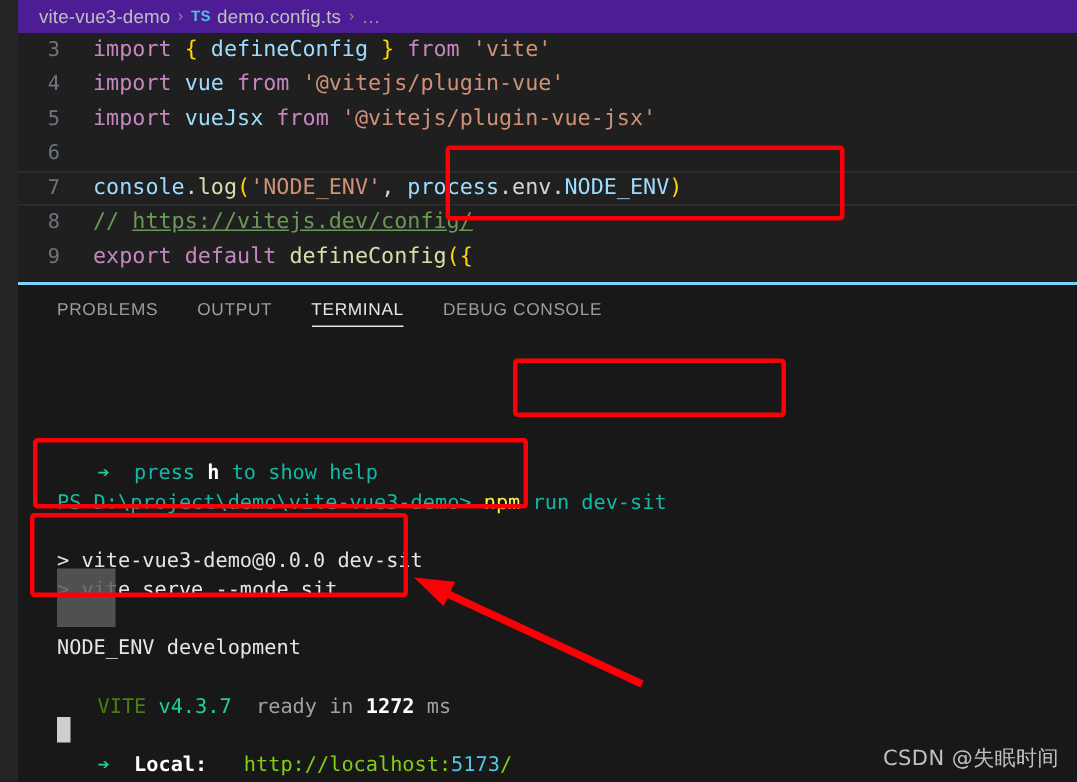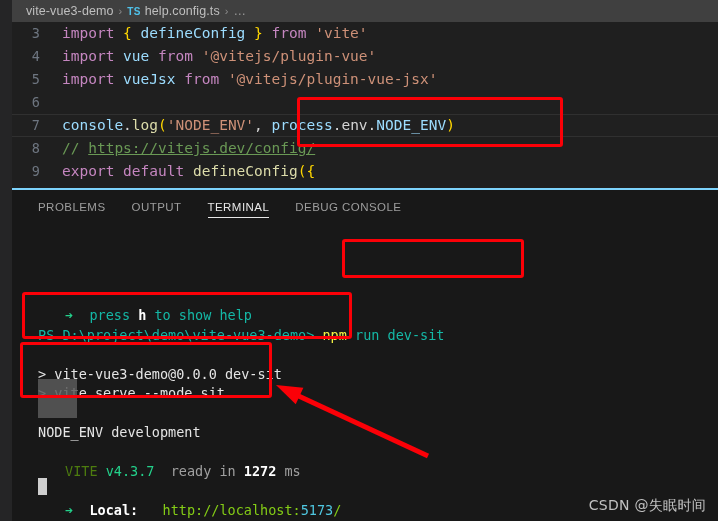--- a/index.html
+++ b/index.html
@@ -29,21 +29,21 @@
     position: absolute;
     left: 0; top: 0; bottom: 0;
     width: 12px;
     background: #252526;
     z-index: 5;
   }
 
   
   .breadcrumb {
     height: 22px;
-    background: #404040;
+    background: #4c1d95;
     display: flex;
     align-items: center;
     padding-left: 26px;
     font-size: 12.5px;
     color: #a9a9a9;
     flex: 0 0 auto;
     letter-spacing: .1px;
   }
   .bc-item { color: #bfbfbf; white-space: nowrap; }
   .bc-sep {
@@ -216,21 +216,21 @@
 <body>
 
 <div id="app">
 
   <div class="activity-sliver"></div>
 
   <div class="breadcrumb">
     <span class="bc-item">vite-vue3-demo</span>
     <span class="bc-sep">›</span>
     <span class="bc-ts">TS</span>
-    <span class="bc-item">help.config.ts</span>
+    <span class="bc-item">demo.config.ts</span>
     <span class="bc-sep">›</span>
     <span class="bc-dots">…</span>
   </div>
 
   <div class="editor" id="editor">
     <div class="editor-bg-left"></div>
   <div class="code-line"><span class="ln">3</span><span class="code-text"><span class="t-kw">import </span><span class="t-brace">{ </span><span class="t-var">defineConfig</span><span class="t-brace"> }</span><span class="t-kw"> from </span><span class="t-str">'vite'</span></span></div>
       <div class="code-line"><span class="ln">4</span><span class="code-text"><span class="t-kw">import </span><span class="t-var">vue</span><span class="t-kw"> from </span><span class="t-str">'@vitejs/plugin-vue'</span></span></div>
       <div class="code-line"><span class="ln">5</span><span class="code-text"><span class="t-kw">import </span><span class="t-var">vueJsx</span><span class="t-kw"> from </span><span class="t-str">'@vitejs/plugin-vue-jsx'</span></span></div>
       <div class="code-line"><span class="ln">6</span><span class="code-text"></span></div>

